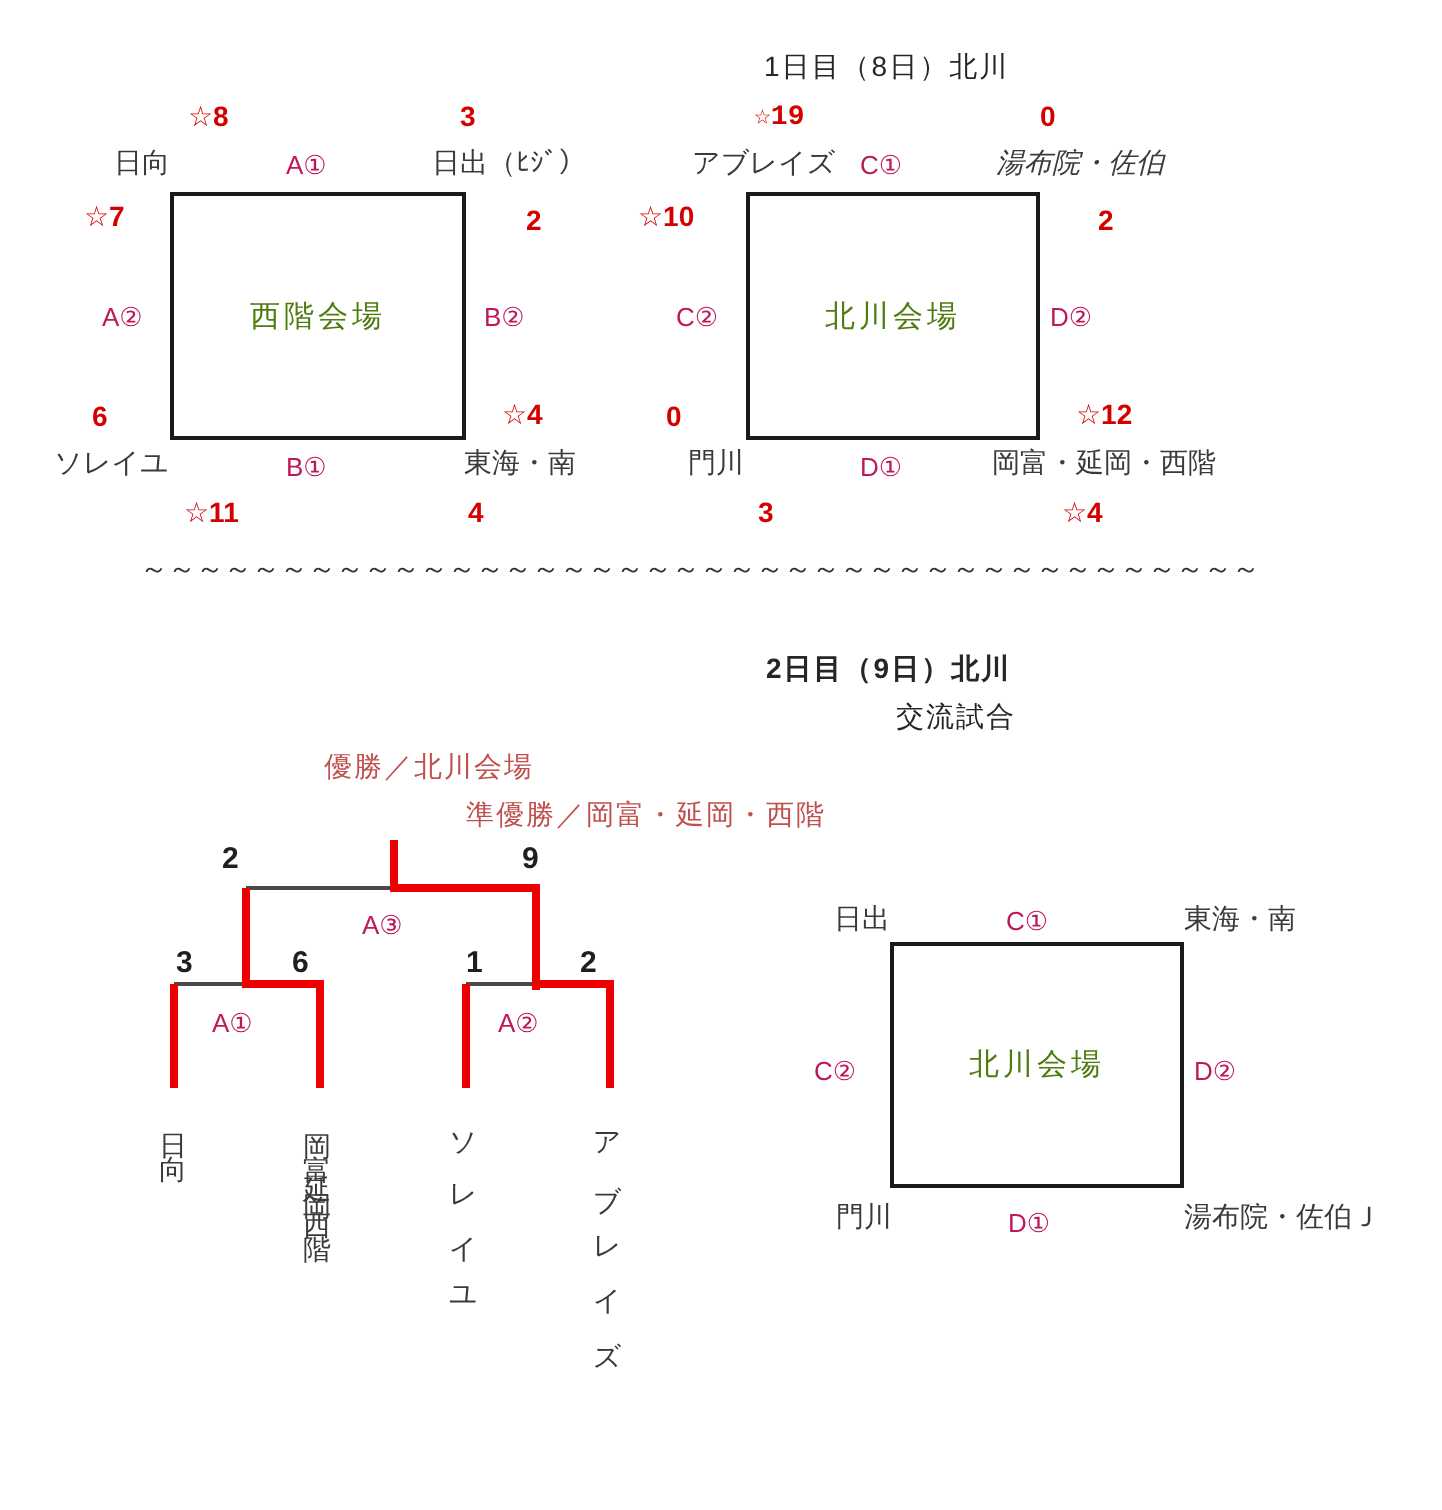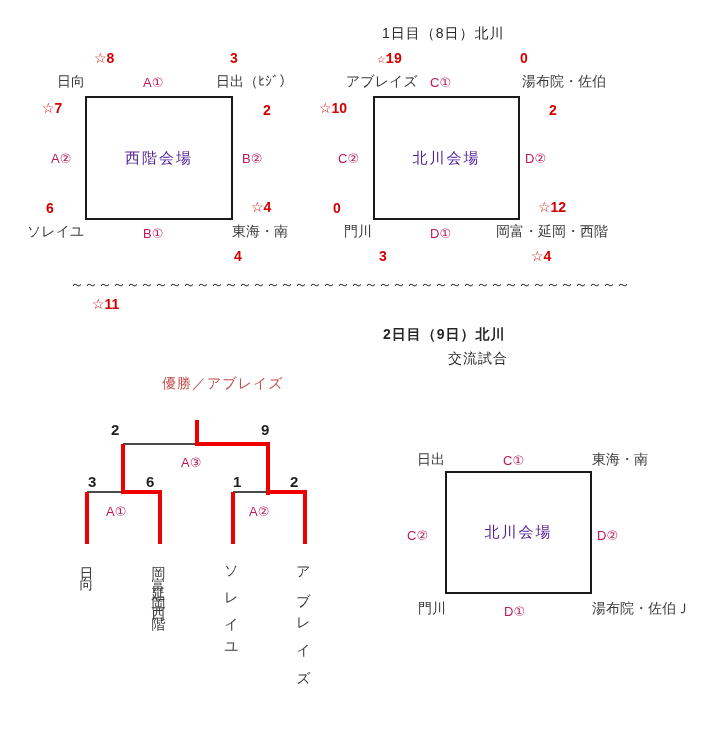--- a/index.html
+++ b/index.html
@@ -11,21 +11,21 @@
   .title{font-size:14px;color:#262626;letter-spacing:1px;}
   .team{font-size:14px;color:#3a3a3a;}
   .match{font-size:13px;color:#be185d;}
   .score{font-size:14px;font-weight:bold;color:#d40000;}
   .bscore{font-size:15px;font-weight:bold;color:#1f1f1f;}
   .champ{font-size:14px;color:#c0504d;letter-spacing:1px;}
   .venue-box{
     position:absolute;border:2px solid #1a1a1a;background:#ffffff;
     display:flex;align-items:center;justify-content:center;
   }
-  .venue{font-size:15px;color:#4c1d95;letter-spacing:2px;}
+  .venue{font-size:15px;color:#4d7c0f;letter-spacing:2px;}
   .redline{position:absolute;background:#ee0000;}
   .thinline{position:absolute;background:#4a4a4a;}
   .divider{font-size:14px;color:#333333;letter-spacing:0;}
   .vteam{
     position:absolute;width:18px;
     writing-mode:vertical-rl;text-orientation:upright;
     font-size:14px;color:#3a3a3a;letter-spacing:10px;text-align:left;
   }
 </style>
 </head>
@@ -50,31 +50,31 @@
   </div>
   <div class="abs match" style="left:242px;top:151px;">B②</div>
 
   <div class="abs score" style="left:46px;top:200px;">6</div>
   <div class="abs score" style="left:251px;top:199px;">☆4</div>
 
   <div class="abs team" style="left:27px;top:223px;">ソレイユ</div>
   <div class="abs match" style="left:143px;top:226px;">B①</div>
   <div class="abs team" style="left:232px;top:223px;">東海・南</div>
 
-  <div class="abs score" style="left:92px;top:248px;margin-top:48px;">☆11</div>
+  <div class="abs score" style="left:92px;top:248px;">☆11</div>
   <div class="abs score" style="left:234px;top:248px;">4</div>
 
   <div class="abs title" style="left:382px;top:25px;">1日目（8日）北川</div>
 
   <div class="abs score" style="left:377px;top:50px;font-family:Liberation Mono, monospace;">☆19</div>
   <div class="abs score" style="left:520px;top:50px;">0</div>
 
   <div class="abs team" style="left:346px;top:73px;">アブレイズ</div>
   <div class="abs match" style="left:430px;top:75px;">C①</div>
-  <div class="abs team" style="left:522px;top:73px;">湯布院・佐伯</div>
+  <div class="abs team" style="left:498px;top:73px;font-style:italic;">湯布院・佐伯</div>
 
   <div class="abs score" style="left:319px;top:100px;">☆10</div>
   <div class="abs score" style="left:549px;top:102px;">2</div>
 
   <div class="abs match" style="left:338px;top:151px;">C②</div>
   <div class="venue-box" style="left:373px;top:96px;width:143px;height:120px;">
     <span class="venue">北川会場</span>
   </div>
   <div class="abs match" style="left:525px;top:151px;">D②</div>
 
@@ -84,21 +84,22 @@
   <div class="abs team" style="left:344px;top:223px;">門川</div>
   <div class="abs match" style="left:430px;top:226px;">D①</div>
   <div class="abs team" style="left:496px;top:223px;">岡富・延岡・西階</div>
 
   <div class="abs score" style="left:379px;top:248px;">3</div>
   <div class="abs score" style="left:531px;top:248px;">☆4</div>
 
   <div class="abs divider" style="left:70px;top:276px;">～～～～～～～～～～～～～～～～～～～～～～～～～～～～～～～～～～～～～～～～</div>
 
 
-  <div class="abs champ" style="left:162px;top:375px;">優勝／アブレイズ</div>
+  <div class="abs champ" style="left:162px;top:375px;">優勝／北川会場</div>
+  <div class="abs champ" style="left:233px;top:399px;">準優勝／岡富・延岡・西階</div>
 
   <div class="thinline" style="left:123px;top:443px;width:74px;height:2px;"></div>
   <div class="thinline" style="left:87px;top:491px;width:36px;height:2px;"></div>
   <div class="thinline" style="left:233px;top:491px;width:36px;height:2px;"></div>
 
   <div class="redline" style="left:195px;top:420px;width:4px;height:26px;"></div>
   <div class="redline" style="left:195px;top:442px;width:75px;height:4px;"></div>
   <div class="redline" style="left:266px;top:442px;width:4px;height:53px;"></div>
   <div class="redline" style="left:121px;top:444px;width:4px;height:50px;"></div>
   <div class="redline" style="left:121px;top:490px;width:41px;height:4px;"></div>

